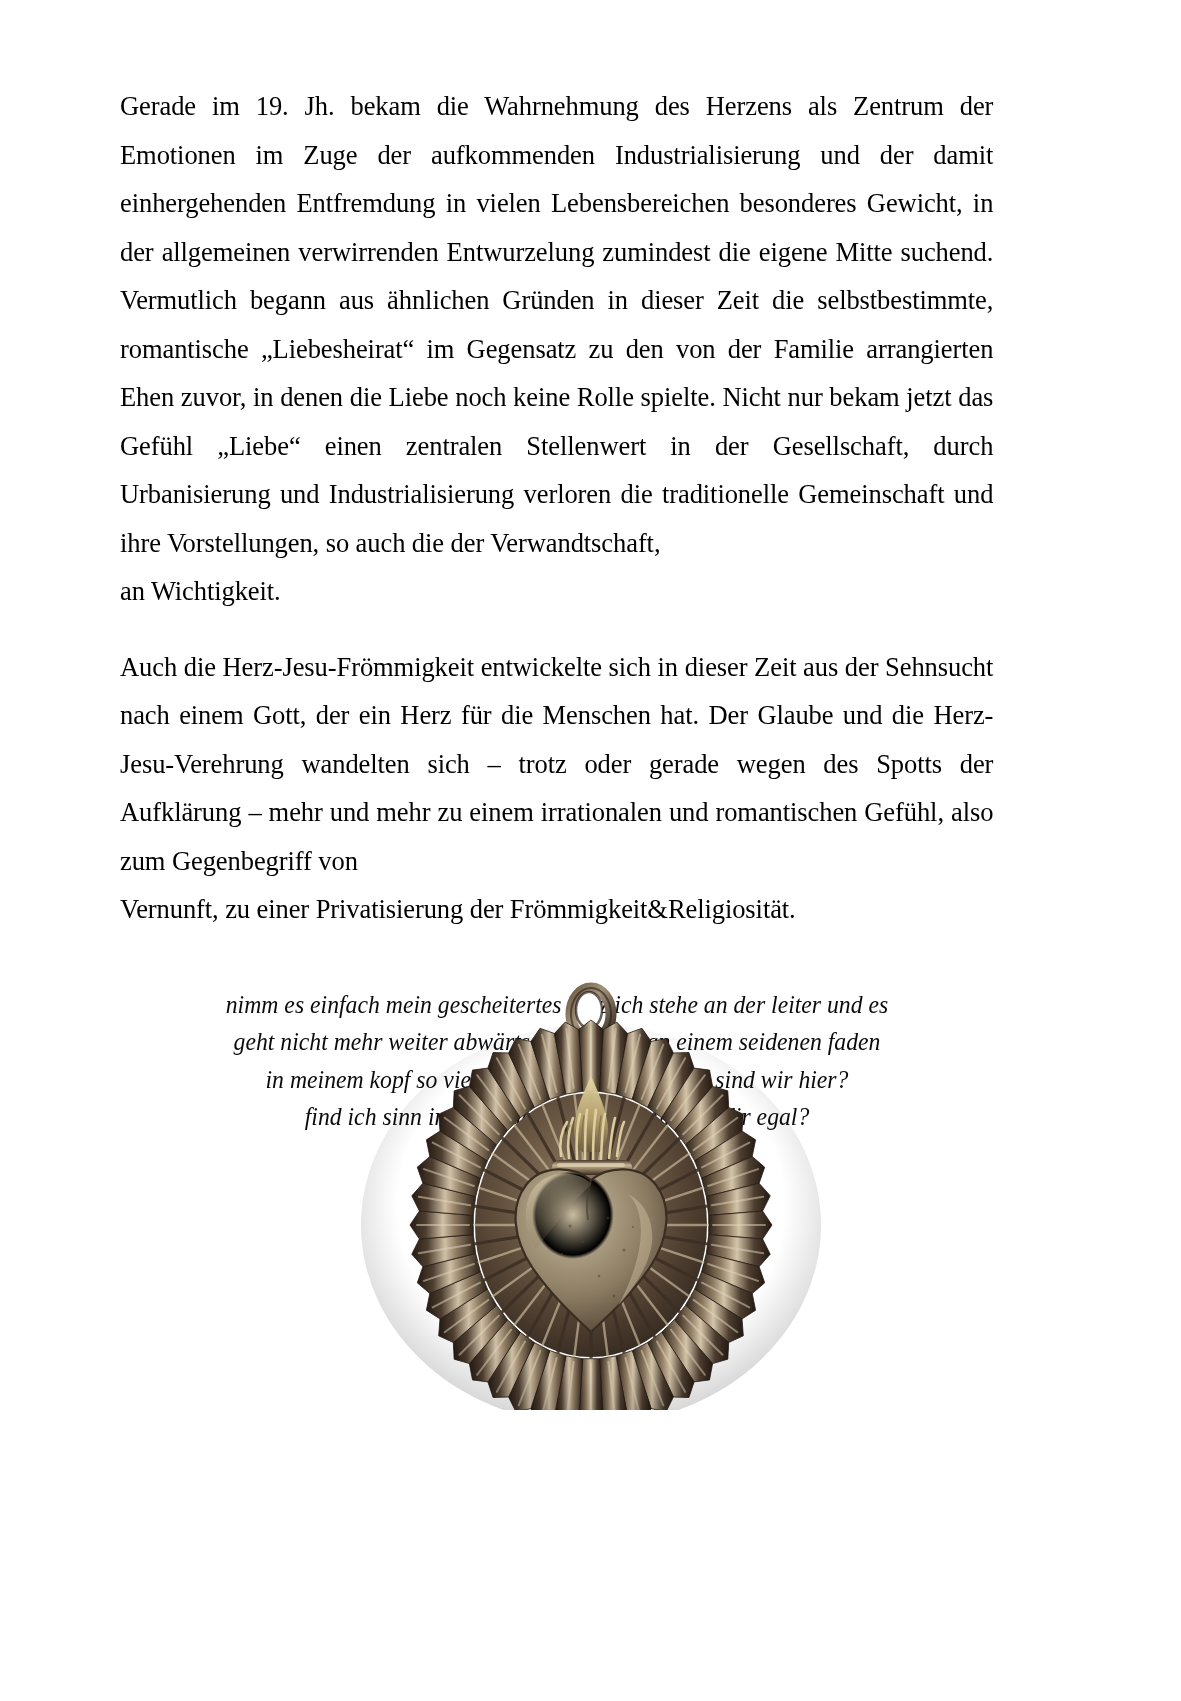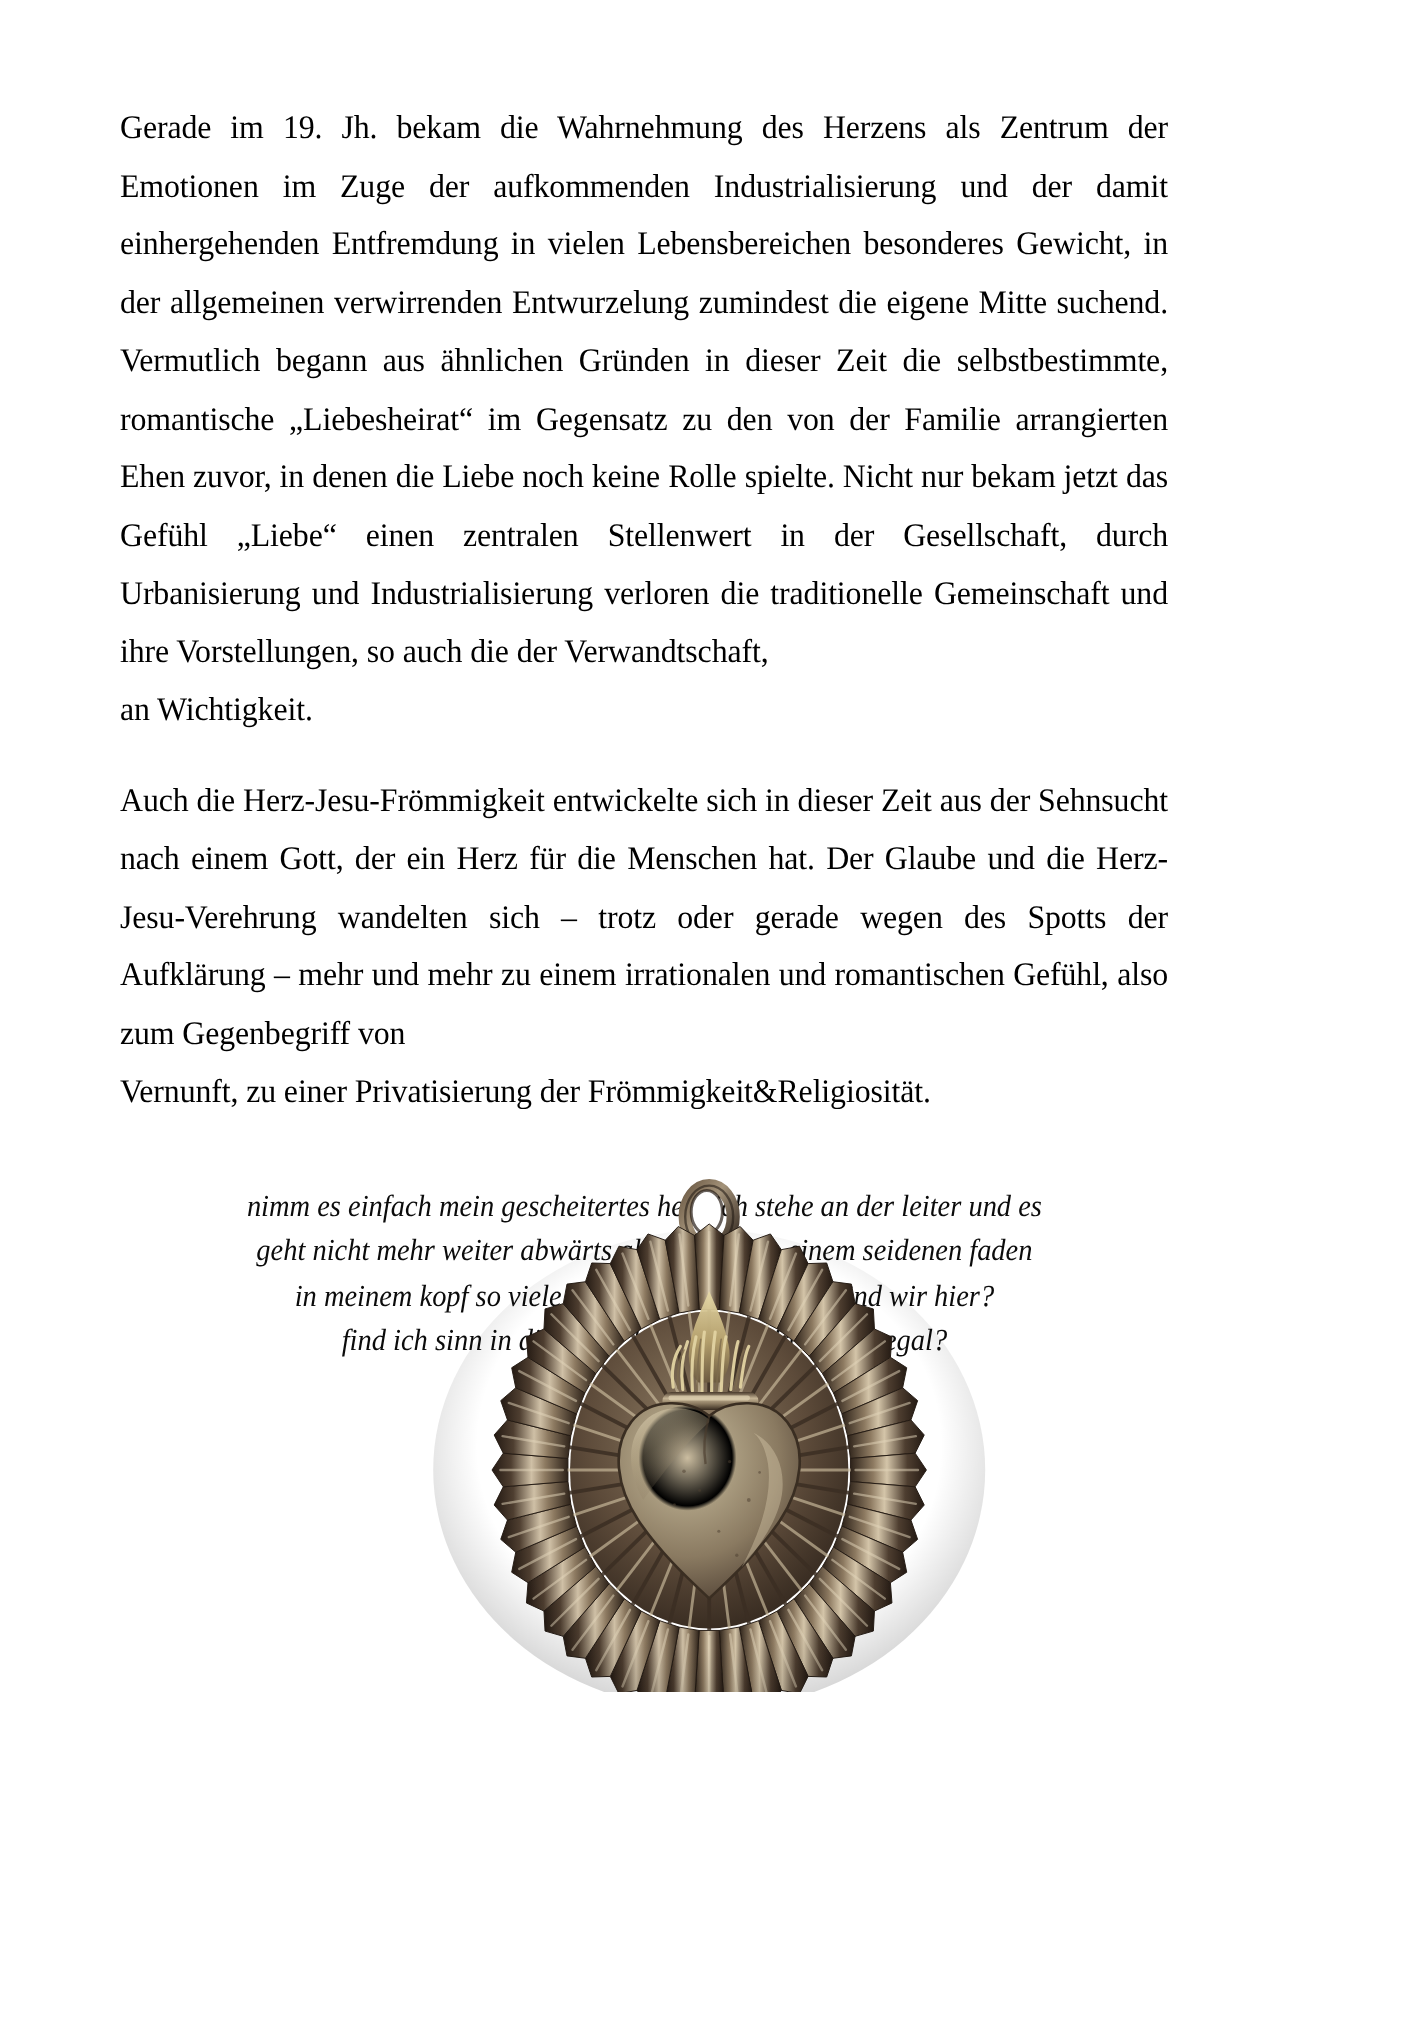--- a/index.html
+++ b/index.html
@@ -13,21 +13,21 @@
     width: 1181px;
     height: 1701px;
     background: #ffffff;
     margin: 0 auto;
     overflow: hidden;
     box-sizing: border-box;
   }
 
   .content {
     position: absolute;
-    left: 100px;
+    left: 120px;
     top: 82px;
     width: 874px;
   }
 
   p.body-par {
     font-family: "Liberation Serif", "DejaVu Serif", serif;
     font-size: 27.5px;
     line-height: 48.5px;
     color: #000000;
     text-align: justify;

